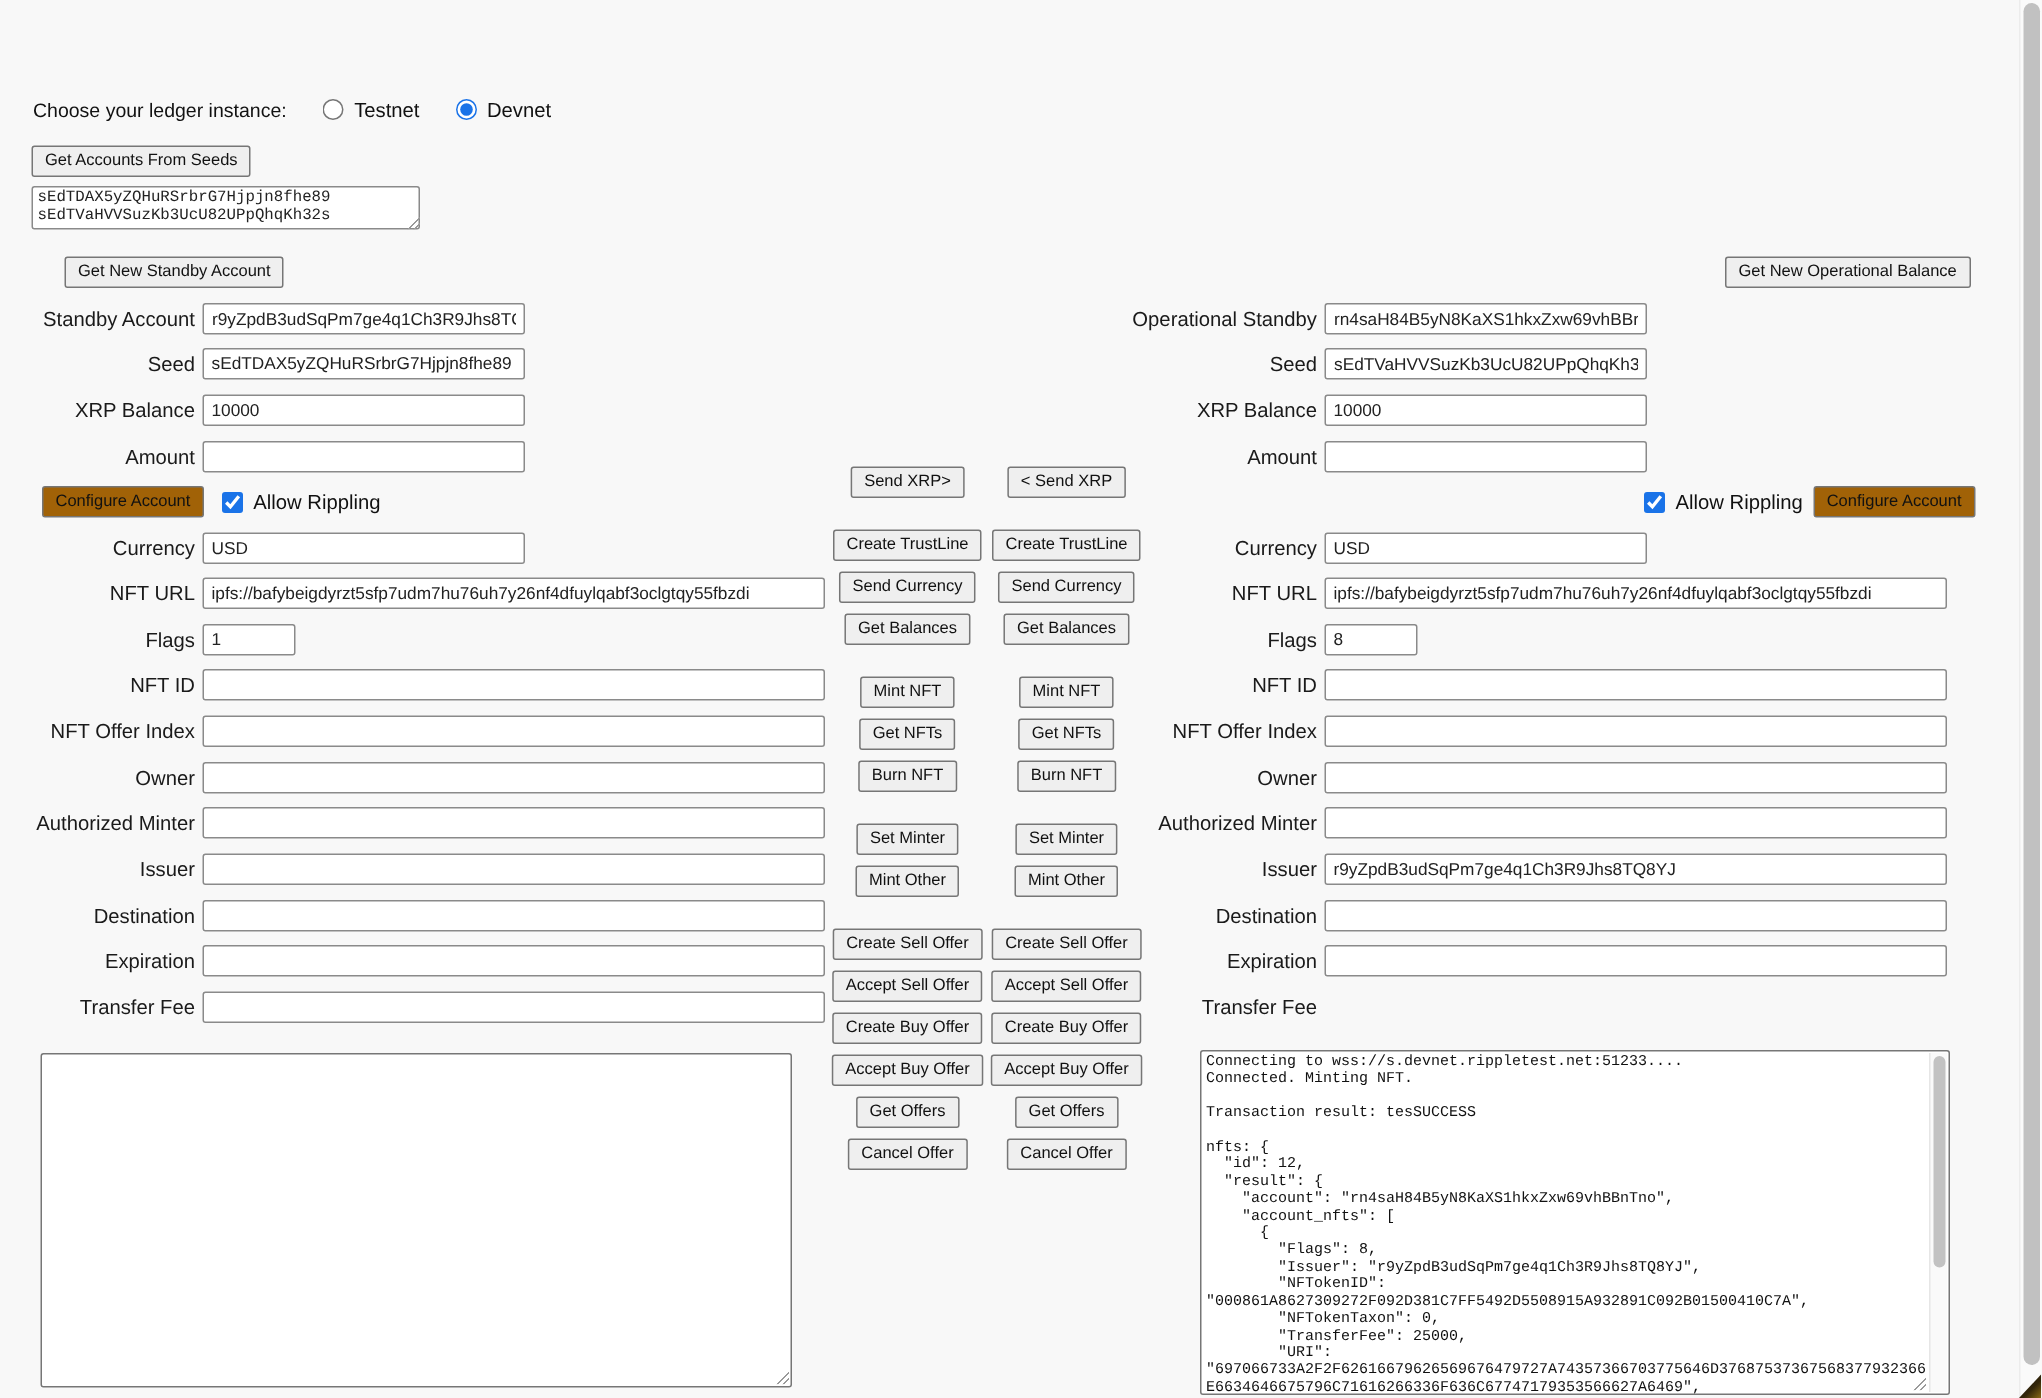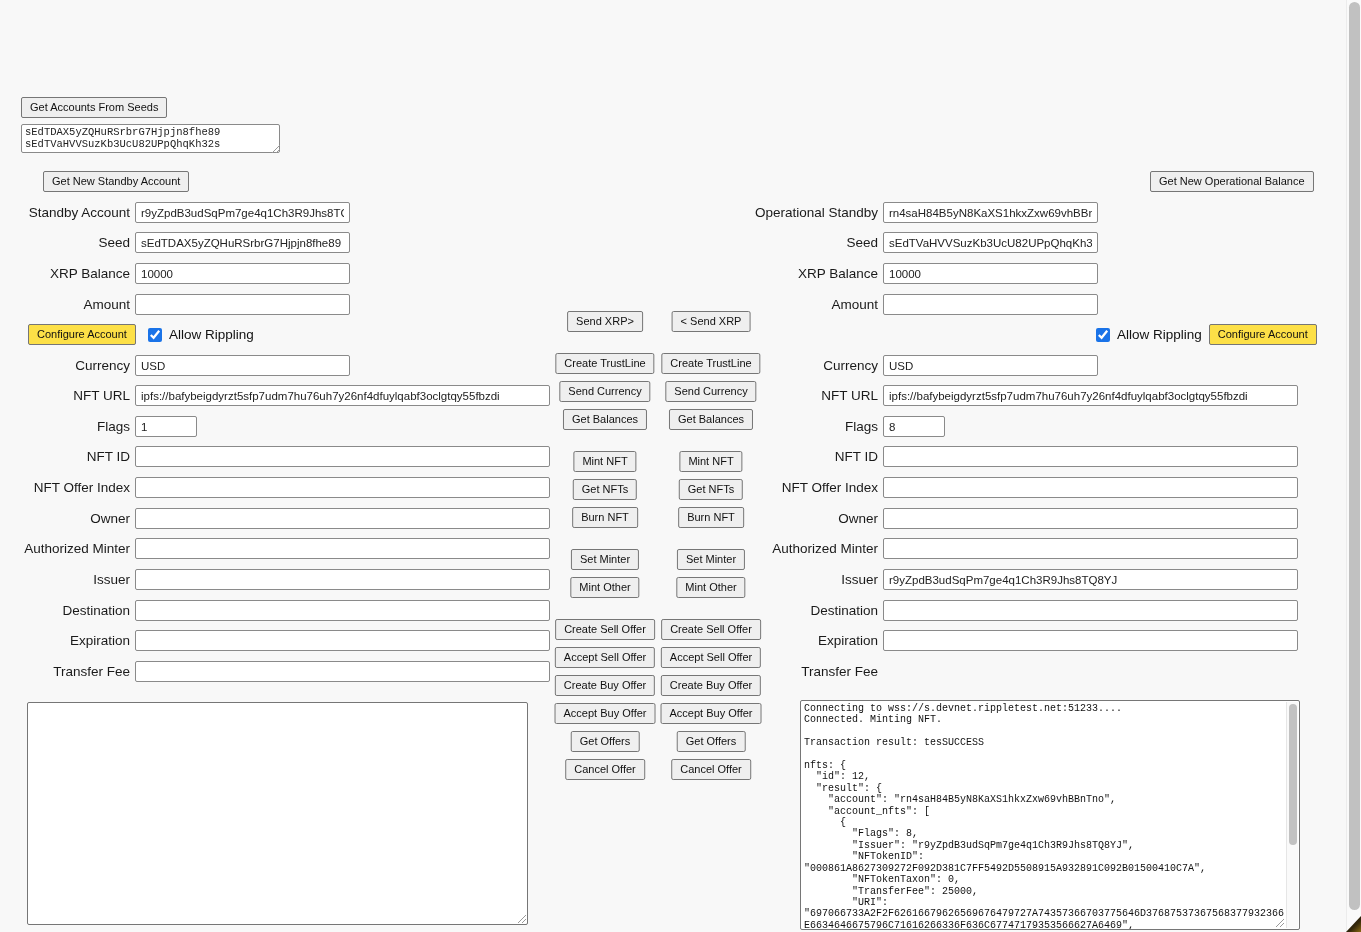--- a/index.html
+++ b/index.html
@@ -24,21 +24,21 @@
   }
   .btn {
     position:absolute;
     font-family:"Liberation Sans", sans-serif; font-size:11px; color:#111;
     background:#efefef; border:1px solid #767676; border-radius:2px;
     padding:0 8px; height:21px; line-height:19px; white-space:nowrap; cursor:default;
   }
   .btn.mid { transform:translateX(-50%); }
   .btn-inline {
     font-family:"Liberation Sans", sans-serif; font-size:11px; color:#111;
-    background:#fde047; border:1px solid #767676; border-radius:2px;
+    background:#a16207; border:1px solid #767676; border-radius:2px;
     padding:0 8px; height:21px; line-height:19px; white-space:nowrap; cursor:default;
   }
   .seeds {
     position:absolute; left:21px; top:124px; width:259px; height:29px;
     font-family:"Liberation Mono", monospace; font-size:10.5px; line-height:12px;
     padding:1px 3px; border:1px solid #8a8a8a; border-radius:2px;
     background:#fff; color:#222; resize:none; overflow:hidden;
   }
   .form-row { position:absolute; display:flex; align-items:center; height:21px; }
   .form-row.lcol { left:0; }
@@ -97,20 +97,31 @@
     background:linear-gradient(315deg,#8a6a14 0%,#33260a 40%,#17120a 100%);
     clip-path:polygon(100% 0, 100% 100%, 0 100%);
   }
 </style>
 </head>
 <body>
 
 <div class="page">
 
 
+  <div class="ledger-row">
+    <span>Choose your ledger instance:</span>
+    <label class="radio-opt">
+      <input type="radio" name="ledger" style="">
+      <span>Testnet</span>
+    </label>
+    <label class="radio-opt">
+      <input type="radio" name="ledger" checked="true" style="">
+      <span>Devnet</span>
+    </label>
+  </div>
 
   <button class="btn" style="left:21px;top:97px;">Get Accounts From Seeds</button>
   <textarea class="seeds" spellcheck="false" style="">sEdTDAX5yZQHuRSrbrG7Hjpjn8fhe89
 sEdTVaHVVSuzKb3UcU82UPpQhqKh32s</textarea>
   <div class="resize-grip" style="left:270px;top:143px;"></div>
 
   <button class="btn" style="left:27px;top:171px;margin-left:16px;">Get New Standby Account</button>
   <button class="btn" style="left:1150px;top:171px;">Get New Operational Balance</button>
 
   <div class="form-row lcol" style="top:202px;">

